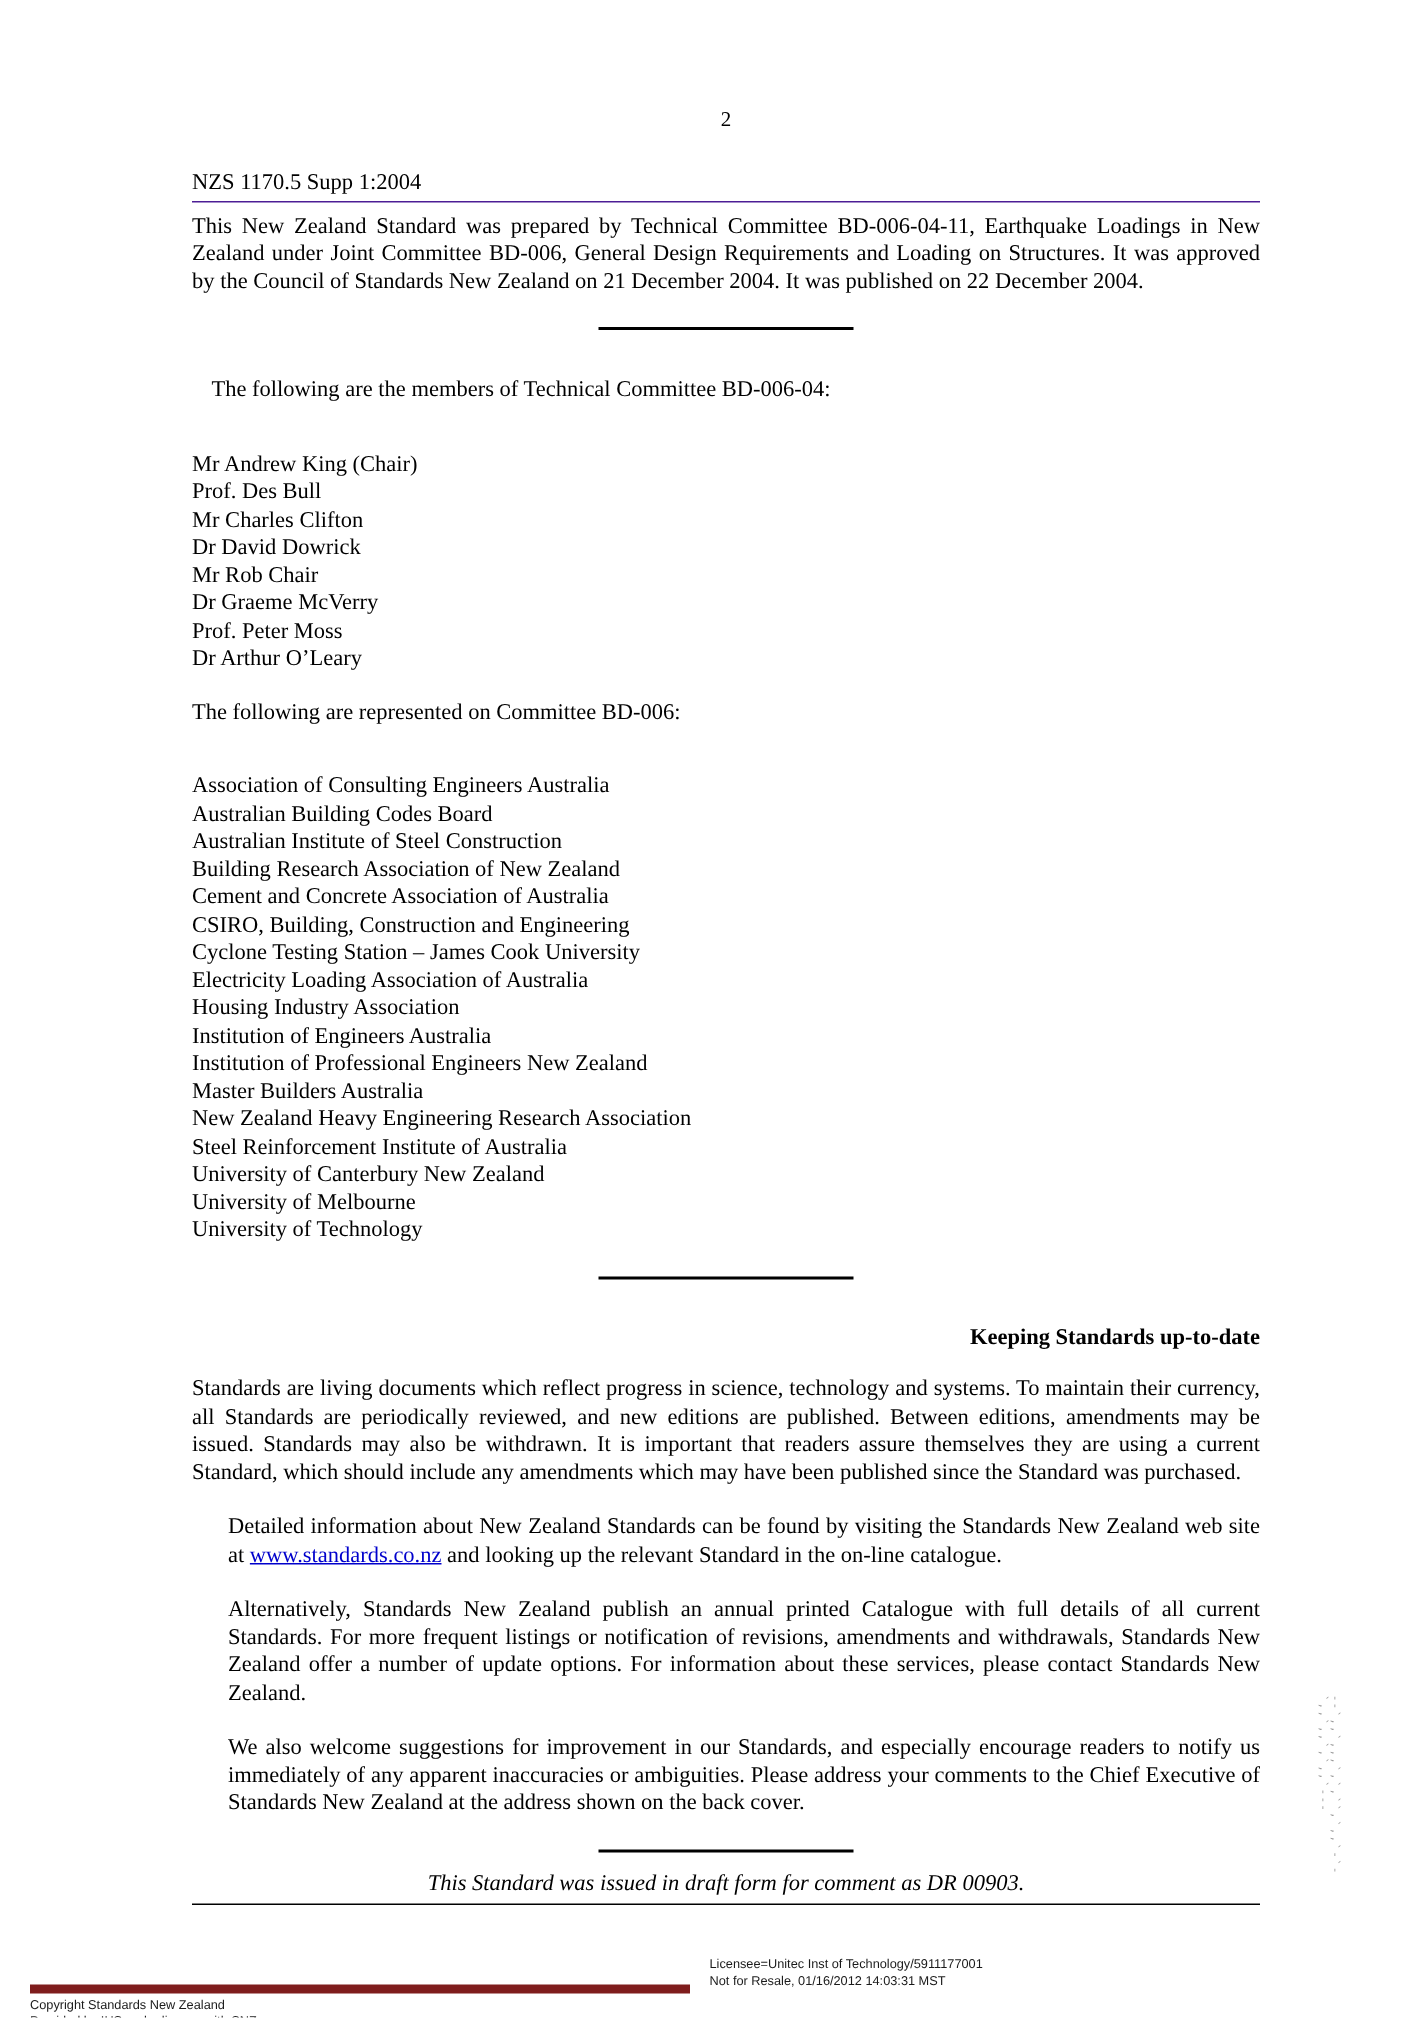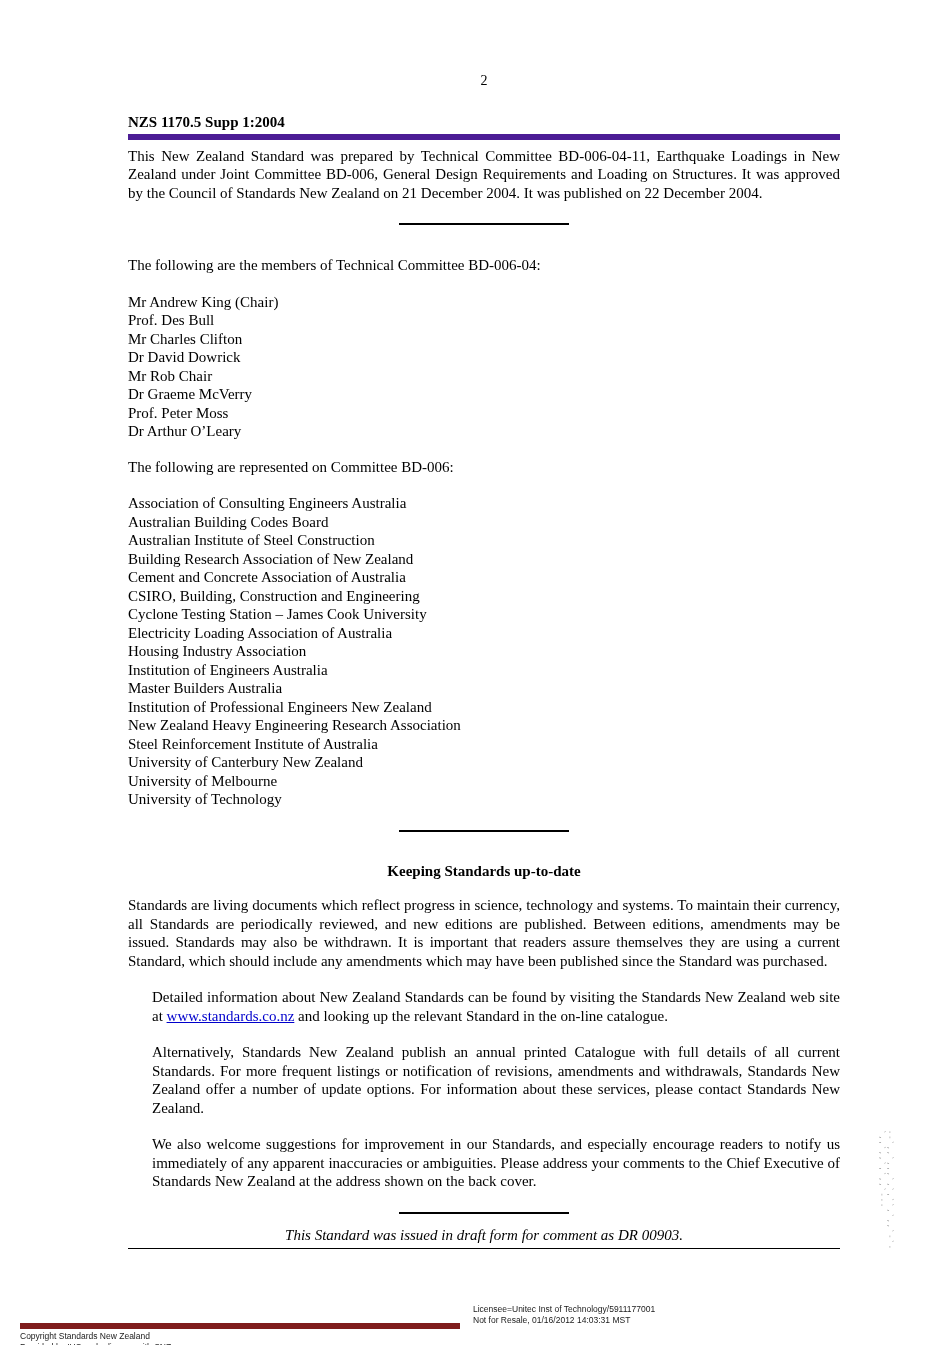--- a/index.html
+++ b/index.html
@@ -23,40 +23,40 @@
   }
   .content {
     position: absolute;
     left: 128px;
     top: 113px;
     width: 712px;
     font-size: 15px;
     line-height: 18.5px;
   }
   .doc-header {
-    font-weight: bold;
-    border-bottom: 6px solid #4c1d95;
+    font-weight: normal;
+    border-bottom: 1px solid #4c1d95;
     padding-bottom: 2px;
   }
   .para { text-align: justify; }
   .intro { margin-top: 7px; }
   .divider {
     width: 170px;
     border-top: 2px solid #000;
     margin: 21px auto 0 auto;
     height: 0;
   }
   .divider.d1 { margin-top: 21px; }
-  .members-heading { margin-top: 31px; }
-  .plain-list { margin-top: 18px; }
+  .members-heading { margin-top: 31px; margin-left: 13px; }
+  .plain-list { margin-top: 31px; }
   .represented-heading { margin-top: 17px; }
   .divider.d2 { margin-top: 21px; }
   .keeping-title {
     margin-top: 30px;
-    text-align: center;
+    text-align: right;
     font-weight: bold;
   }
   .keeping-p1 { margin-top: 16px; }
   .keeping-p { margin-top: 18px; margin-left: 24px; }
   .link {
     color: #0000cc;
     text-decoration: underline;
     cursor: pointer;
   }
   .divider.d3 { margin-top: 21px; }
@@ -136,22 +136,22 @@
       <div>Association of Consulting Engineers Australia</div>
       <div>Australian Building Codes Board</div>
       <div>Australian Institute of Steel Construction</div>
       <div>Building Research Association of New Zealand</div>
       <div>Cement and Concrete Association of Australia</div>
       <div>CSIRO, Building, Construction and Engineering</div>
       <div>Cyclone Testing Station – James Cook University</div>
       <div>Electricity Loading Association of Australia</div>
       <div>Housing Industry Association</div>
       <div>Institution of Engineers Australia</div>
+      <div>Institution of Professional Engineers New Zealand</div>
       <div>Master Builders Australia</div>
-      <div>Institution of Professional Engineers New Zealand</div>
       <div>New Zealand Heavy Engineering Research Association</div>
       <div>Steel Reinforcement Institute of Australia</div>
       <div>University of Canterbury New Zealand</div>
       <div>University of Melbourne</div>
       <div>University of Technology</div>
     </div>
 
   <div class="divider d2"></div>
 
   <div class="keeping-title">Keeping Standards up-to-date</div>

